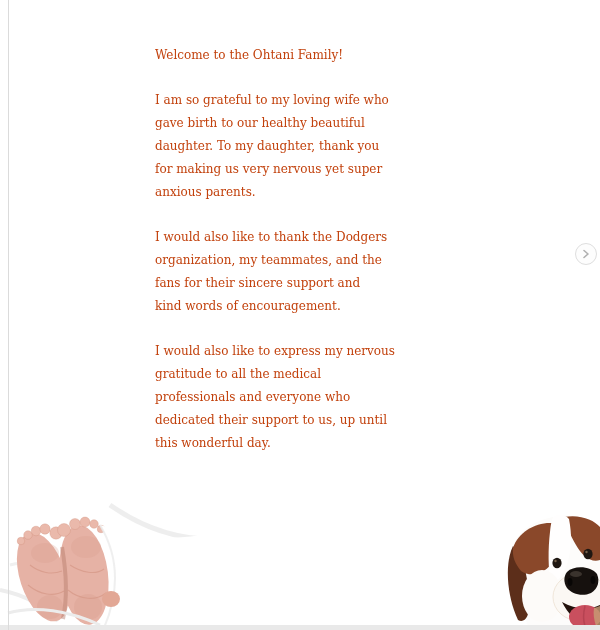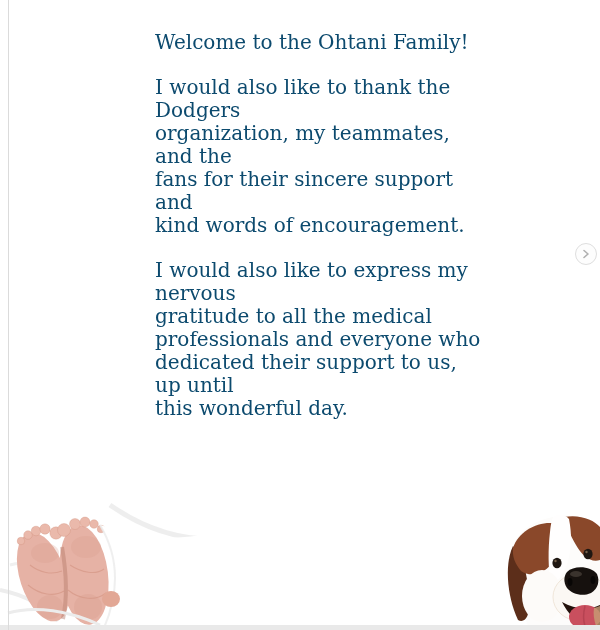--- a/index.html
+++ b/index.html
@@ -20,25 +20,25 @@
   }
   .bottom-bar {
     position: absolute;
     left: 0; top: 625px;
     width: 600px; height: 5px;
     background: #e9e9e9;
     z-index: 4;
   }
   .letter {
     position: absolute;
-    left: 155px; top: 31px;
+    left: 155px; top: 44px;
     width: 330px;
-    font-size: 20px;
+    font-size: 12px;
     line-height: 23px;
-    color: #0c4a6e;
+    color: #c2410c;
     z-index: 2;
   }
   .para {
     margin: 0 0 22px 0;
     white-space: pre-line;
   }
   .next-btn {
     position: absolute;
     left: 575px; top: 243px;
     width: 22px; height: 22px;
@@ -58,20 +58,25 @@
   #dog-svg  { left: 498px; top: 510px; }
 </style>
 </head>
 <body>
 
 <div class="page">
 
   <div class="letter">
     <p class="para">Welcome to the Ohtani Family!</p>
     <div>
+        <p class="para">I am so grateful to my loving wife who
+gave birth to our healthy beautiful
+daughter. To my daughter, thank you
+for making us very nervous yet super
+anxious parents.</p>
         <p class="para">I would also like to thank the Dodgers
 organization, my teammates, and the
 fans for their sincere support and
 kind words of encouragement.</p>
         <p class="para">I would also like to express my nervous
 gratitude to all the medical
 professionals and everyone who
 dedicated their support to us, up until
 this wonderful day.</p>
       </div>

